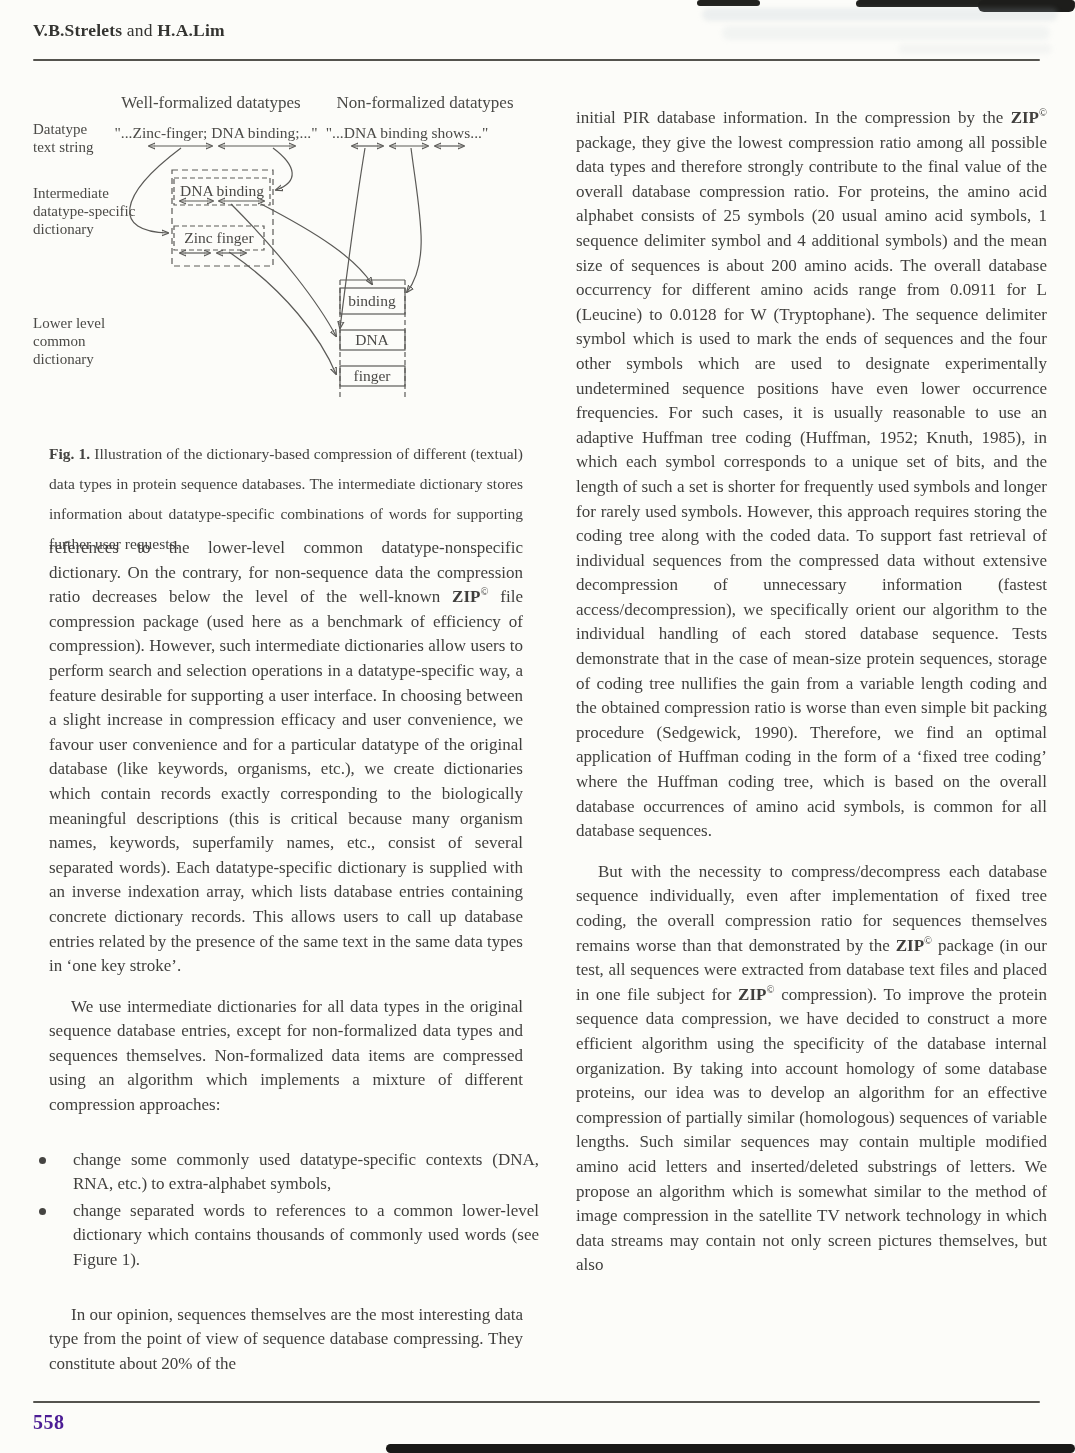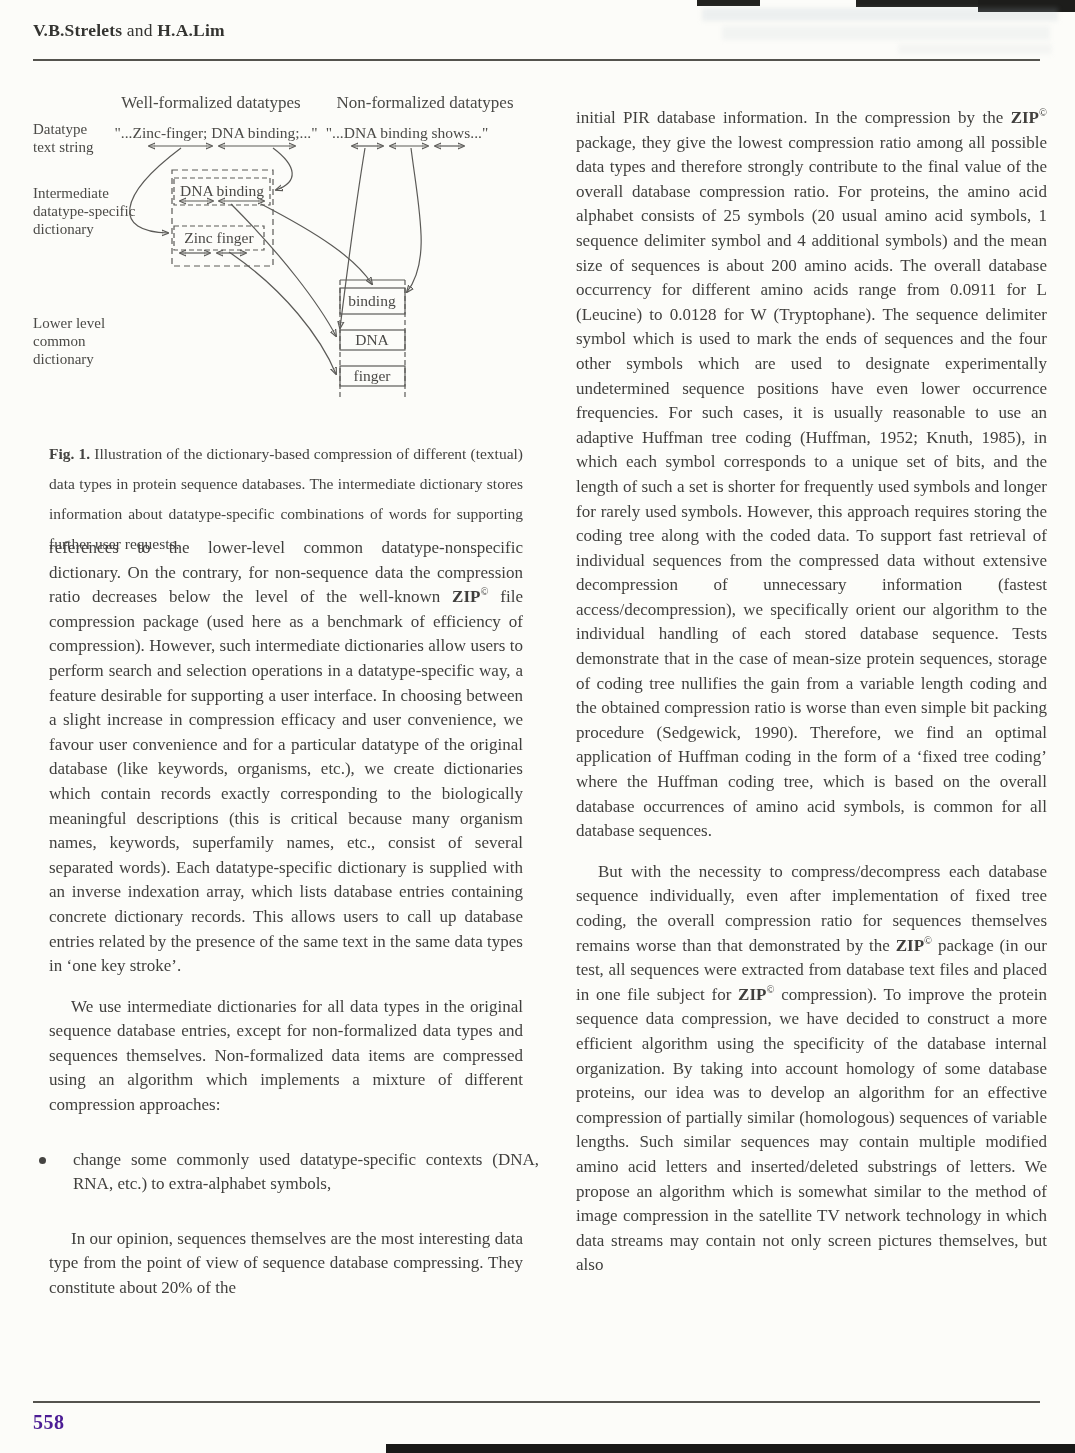--- a/index.html
+++ b/index.html
@@ -2,21 +2,21 @@
 <html lang="en"><head>
 <meta charset="utf-8">
 <style>
   html,body{margin:0;padding:0;}
   body{
     width:1075px;height:1453px;position:relative;overflow:hidden;
     background:#fcfcf9;
     font-family:"Liberation Serif","DejaVu Serif",serif;
     color:#403f3d;
   }
-  .abs{position:absolute;}
+  .abs{position:absolute;border-radius:29px;}
   .b{font-weight:bold;}
   sup{font-size:62%;line-height:0;vertical-align:super;}
 
   
   .header{left:33px;top:20px;width:600px;font-size:17.5px;color:#343431;letter-spacing:.2px;}
   .header p{margin:0;}
   .rule{background:#54534e;height:2px;left:33px;width:1007px;}
   .rule-top{top:59px;}
   .rule-bottom{top:1401px;}
 
@@ -145,20 +145,21 @@
 
   <div class="abs caption">
     <p><span class="b">Fig. 1.</span><span> Illustration of the dictionary-based compression of different (textual) data types in protein sequence databases. The intermediate dictionary stores information about datatype-specific combinations of words for supporting further user requests.</span></p>
   </div>
 
   <div class="abs col col-left">
       <p class="para"><span>references to the lower-level common datatype-nonspecific dictionary. On the contrary, for non-sequence data the compression ratio decreases below the level of the well-known </span><span class="b">ZIP</span><sup>©</sup><span> file compression package (used here as a benchmark of efficiency of compression). However, such intermediate dictionaries allow users to perform search and selection operations in a datatype-specific way, a feature desirable for supporting a user interface. In choosing between a slight increase in compression efficacy and user convenience, we favour user convenience and for a particular datatype of the original database (like keywords, organisms, etc.), we create dictionaries which contain records exactly corresponding to the biologically meaningful descriptions (this is critical because many organism names, keywords, superfamily names, etc., consist of several separated words). Each datatype-specific dictionary is supplied with an inverse indexation array, which lists database entries containing concrete dictionary records. This allows users to call up database entries related by the presence of the same text in the same data types in ‘one key stroke’.</span></p>
       <p class="para indent"><span>We use intermediate dictionaries for all data types in the original sequence database entries, except for non-formalized data types and sequences themselves. Non-formalized data items are compressed using an algorithm which implements a mixture of different compression approaches:</span></p>
       <ul class="bullets">
         <li>change some commonly used datatype-specific contexts (DNA, RNA, etc.) to extra-alphabet symbols,</li>
+        <li>change separated words to references to a common lower-level dictionary which contains thousands of commonly used words (see Figure 1).</li>
       </ul>
       <p class="para indent"><span>In our opinion, sequences themselves are the most interesting data type from the point of view of sequence database compressing. They constitute about 20% of the</span></p>
     </div>
   <div class="abs col col-right">
       <p class="para"><span>initial PIR database information. In the compression by the </span><span class="b">ZIP</span><sup>©</sup><span> package, they give the lowest compression ratio among all possible data types and therefore strongly contribute to the final value of the overall database compression ratio. For proteins, the amino acid alphabet consists of 25 symbols (20 usual amino acid symbols, 1 sequence delimiter symbol and 4 additional symbols) and the mean size of sequences is about 200 amino acids. The overall database occurrency for different amino acids range from 0.0911 for L (Leucine) to 0.0128 for W (Tryptophane). The sequence delimiter symbol which is used to mark the ends of sequences and the four other symbols which are used to designate experimentally undetermined sequence positions have even lower occurrence frequencies. For such cases, it is usually reasonable to use an adaptive Huffman tree coding (Huffman, 1952; Knuth, 1985), in which each symbol corresponds to a unique set of bits, and the length of such a set is shorter for frequently used symbols and longer for rarely used symbols. However, this approach requires storing the coding tree along with the coded data. To support fast retrieval of individual sequences from the compressed data without extensive decompression of unnecessary information (fastest access/decompression), we specifically orient our algorithm to the individual handling of each stored database sequence. Tests demonstrate that in the case of mean-size protein sequences, storage of coding tree nullifies the gain from a variable length coding and the obtained compression ratio is worse than even simple bit packing procedure (Sedgewick, 1990). Therefore, we find an optimal application of Huffman coding in the form of a ‘fixed tree coding’ where the Huffman coding tree, which is based on the overall database occurrences of amino acid symbols, is common for all database sequences.</span></p>
       <p class="para indent"><span>But with the necessity to compress/decompress each database sequence individually, even after implementation of fixed tree coding, the overall compression ratio for sequences themselves remains worse than that demonstrated by the </span><span class="b">ZIP</span><sup>©</sup><span> package (in our test, all sequences were extracted from database text files and placed in one file subject for </span><span class="b">ZIP</span><sup>©</sup><span> compression). To improve the protein sequence data compression, we have decided to construct a more efficient algorithm using the specificity of the database internal organization. By taking into account homology of some database proteins, our idea was to develop an algorithm for an effective compression of partially similar (homologous) sequences of variable lengths. Such similar sequences may contain multiple modified amino acid letters and inserted/deleted substrings of letters. We propose an algorithm which is somewhat similar to the method of image compression in the satellite TV network technology in which data streams may contain not only screen pictures themselves, but also</span></p>
     </div>
 
   <div class="abs rule rule-bottom"></div>
   <div class="abs page-number">558</div>

